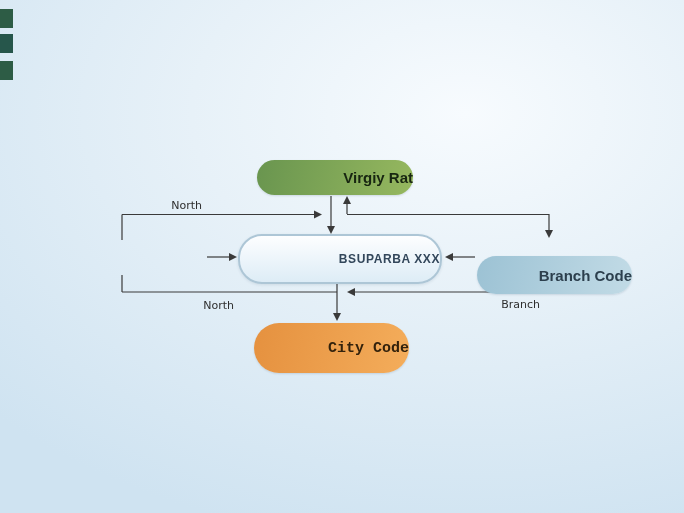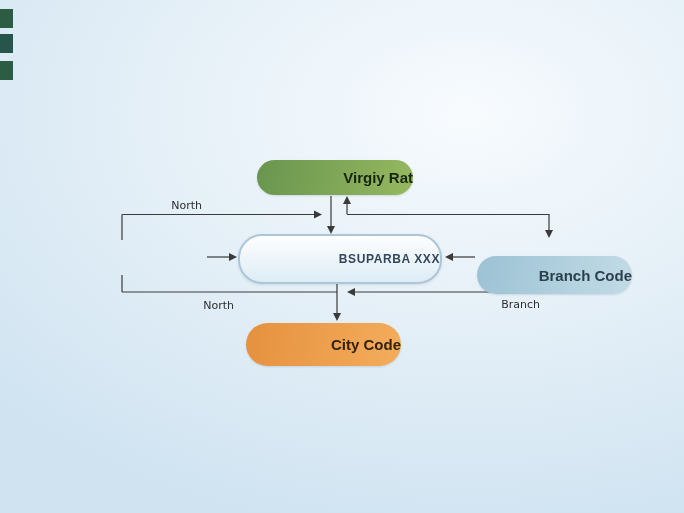--- a/index.html
+++ b/index.html
@@ -54,23 +54,24 @@
     left: 42px; top: 240px; width: 163px; height: 35px;
     background: linear-gradient(100deg, #27688b 0%, #4e94b1 100%);
     color: #f4fafc;
   }
   .node-right {
     left: 477px; top: 256px; width: 155px; height: 38px;
     background: linear-gradient(100deg, #9cc2d4 0%, #c2dbe6 100%);
     color: #2c3f4d;
   }
   .node-bottom {
-    left: 246px; top: 323px; width: 155px; height: 43px;
+    left: 254px; top: 323px; width: 155px; height: 50px;
     background: linear-gradient(100deg, #e5913f 0%, #f4ad5b 100%);
     color: #33220c;
+    font-family: Liberation Mono, monospace;
   }
 
   .edge-label {
     position: absolute;
     font-family: "DejaVu Sans", sans-serif;
     font-size: 11px;
     color: #2e2e2e;
     text-align: right;
   }
   .el-north        { left: 138px; top: 199px; width: 64px;  }

